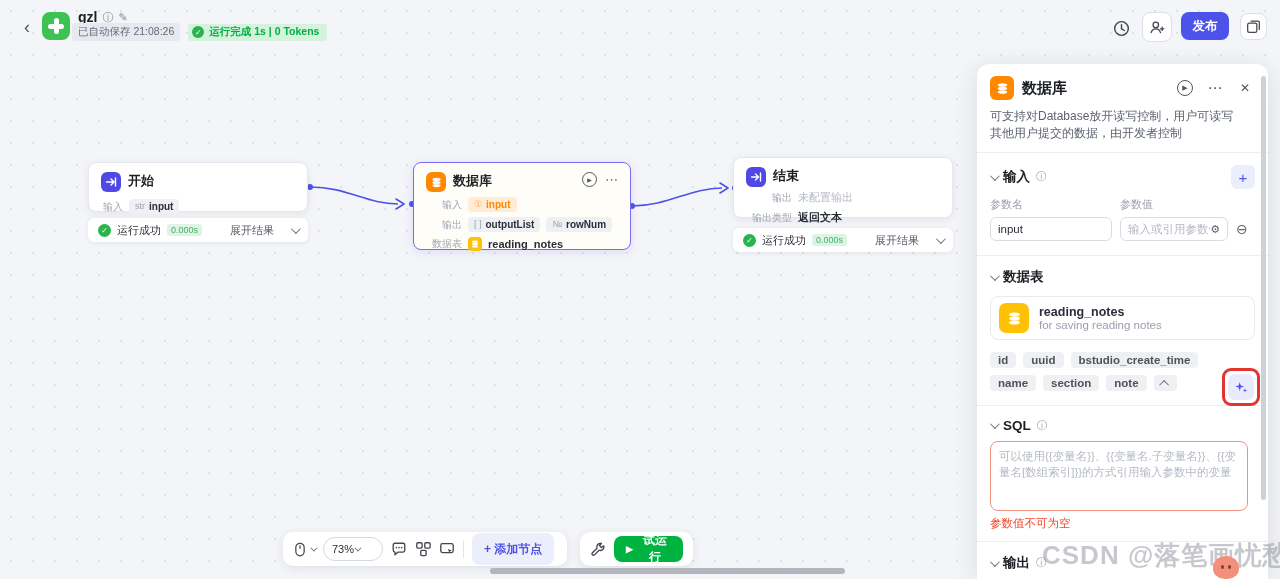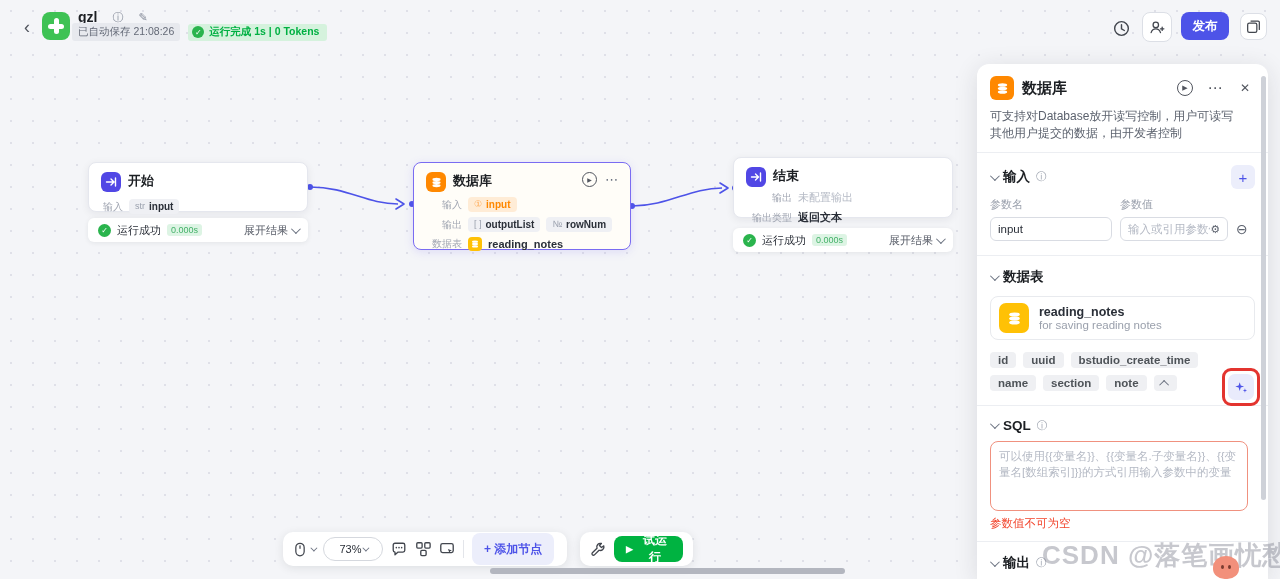--- a/index.html
+++ b/index.html
@@ -11,21 +11,21 @@
   .abs { position:absolute; }
   .flex { display:flex; align-items:center; }
 
   
   .back { left:16px; top:16px; width:22px; height:22px; font-size:18px; color:#51555e;
           display:flex; align-items:center; justify-content:center; cursor:pointer; }
   .logo { left:42px; top:12px; width:28px; height:28px; background:#3ec254; border-radius:8px; }
   .logo .bar { position:absolute; background:#fff; border-radius:3px; }
   .logo .bar.h { left:6px; top:12px; width:16px; height:5px; }
   .logo .bar.v { left:12px; top:6px; width:5px; height:16px; }
-  .title-row { left:78px; top:8px; height:18px; gap:15px;justify-content:flex-end; }
+  .title-row { left:78px; top:8px; height:18px; gap:5px;justify-content:flex-end; }
   .wf-title { font-size:14px; font-weight:bold; color:#1c1f23; }
   .mini-ic { font-size:11px; color:#868c9a; }
   .badge-row { left:72px; top:24px; gap:8px; height:16px; }
   .autosave { background:#e7e9ee; color:#646a77; font-size:10.5px; border-radius:3px;
               padding:2px 6px; }
   .runbadge { background:#d5f2dd; color:#00b042; font-size:10.5px; font-weight:bold;
               border-radius:3px; padding:1px 8px 1px 4px; display:flex; align-items:center; gap:5px; height:17px;}
   .ck { width:12px; height:12px; border-radius:50%; background:#2ab44d; color:#fff;
         font-size:8px; display:flex; align-items:center; justify-content:center; }
   .tb-ic { width:26px; height:26px; color:#42464e; display:flex; align-items:center; justify-content:center; cursor:pointer;}
@@ -55,30 +55,30 @@
   .mini-db { width:14px; height:14px; border-radius:4px; background:#ffc105;
              display:inline-flex; align-items:center; justify-content:center; }
   .gray-val { font-size:11px; color:#b6bbc6; }
   .dark-val { font-size:11px; color:#2a2f38; font-weight:bold;text-align:right; }
   .statuscard { background:#fff; border-radius:6px; box-shadow:0 1px 5px rgba(31,35,41,.08);
                 display:flex; align-items:center; padding:0 10px; gap:6px; }
   .st-ck { width:13px; height:13px; border-radius:50%; background:#2ab44d; color:#fff;
            font-size:8px; display:flex; align-items:center; justify-content:center; }
   .st-txt { font-size:11px; color:#2a2f38; }
   .st-dur { background:#ddf4e4; color:#43b168; font-size:9px; border-radius:3px; padding:1px 4px; }
-  .st-exp { margin-left:auto; font-size:11px; color:#585d68; display:flex; gap:3px; align-items:center;}
+  .st-exp { margin-left:auto; font-size:11px; color:#585d68; display:flex; gap:17px; align-items:center;}
   .chev { display:inline-block; width:7px; height:7px; border-right:1.4px solid #6b7280;
           border-bottom:1.4px solid #6b7280; transform:rotate(45deg) translateY(-2px); }
   .chev.up { transform:rotate(-135deg) translateY(-2px); }
 
   
   .pill { background:#fff; border-radius:10px; box-shadow:0 2px 10px rgba(31,35,41,.10);
           display:flex; align-items:center; padding:0 10px; gap:8px; height:34px; }
   .zoomsel { border:1px solid #d5d8de; border-radius:12px; height:24px; width:60px;
-             display:flex; align-items:center; justify-content:center; padding:1px 8px;
+             display:flex; align-items:center; justify-content:flex-start; padding:1px 8px;
              font-size:11px; color:#2a2f38; cursor:pointer; }
   .vdiv { width:1px; height:18px; background:#e3e5ea; }
   .addnode { background:#eceefb; color:#4d53e8; font-size:12px; font-weight:bold;
              border:none; border-radius:8px; height:32px; padding:0 12px; cursor:pointer; }
   .testrun { background:#00b341; color:#fff; font-size:12px; font-weight:bold; border:none;
              border-radius:8px; height:26px; padding:0 12px; display:flex; align-items:center;
              gap:6px; cursor:pointer; }
   .hscroll { left:490px; top:568px; width:355px; height:6px; border-radius:3px; background:#b3b6bf; }
 
   

